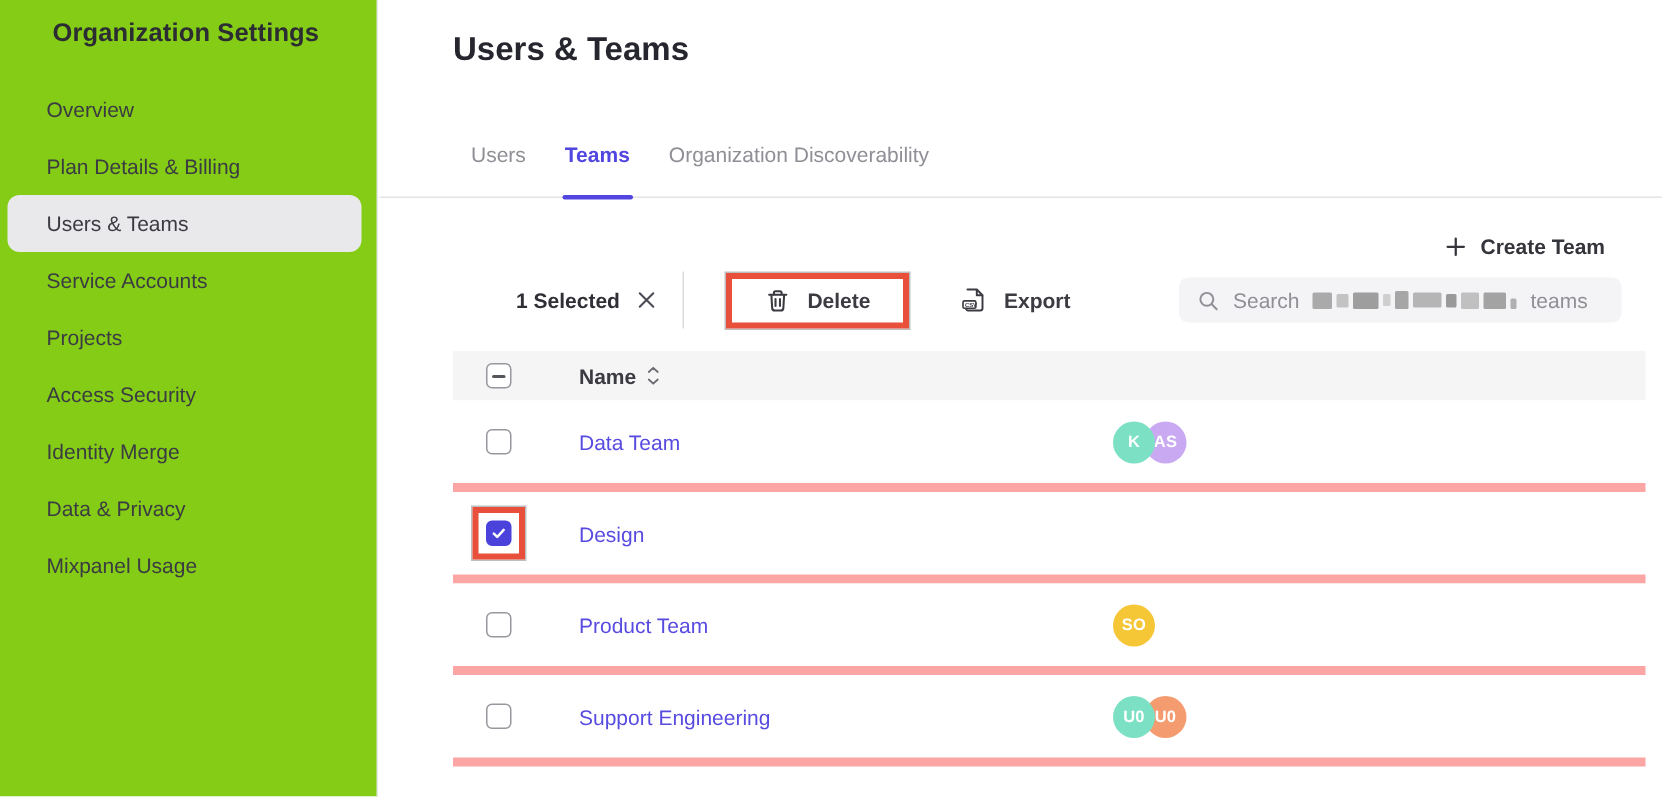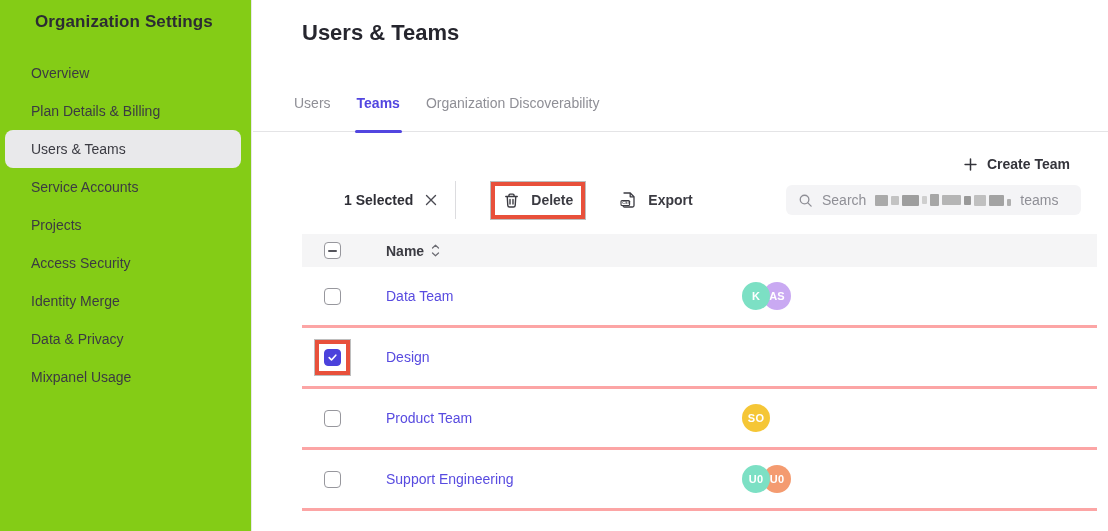--- a/index.html
+++ b/index.html
@@ -14,52 +14,52 @@
   .side-nav { margin-top:22px; }
   .side-item { height:38px; display:flex; align-items:center; padding-left:26px;
                margin:0 10px 0 5px; font-size:14px; color:#3b3b42; border-radius:8px; cursor:pointer; }
   .side-item.selected { background:#e9e9eb; }
 
   
   .main { position:absolute; left:253px; top:0; width:855px; height:531px; }
   .page-title { margin:20px 0 0 49px; font-size:22px; font-weight:bold; color:#26262e; }
 
   .tabs-bar { position:relative; margin-top:49px; height:37px; border-bottom:1px solid #e4e4e6;
-              display:flex; gap:26px; padding-left:41px; }
+              display:flex; gap:26px; padding-left:61px; }
   .tab { position:relative; font-size:14px; color:#8f8f96; cursor:pointer; padding-bottom:18px; }
   .tab.active { color:#5246e0; font-weight:bold; }
   .tab.active .tab-underline { position:absolute; left:-2px; right:-2px; bottom:-2px; height:3px;
               background:#5246e0; border-radius:2px; }
 
   .create-row { display:flex; justify-content:flex-end; padding-right:38px; margin-top:24px; }
   .create-btn { display:flex; align-items:center; gap:9px; font-size:14px; font-weight:bold;
                 color:#34343b; cursor:pointer; background:none; border:none; font-family:inherit; }
 
   .toolbar { display:flex; align-items:center; margin-top:7px; height:42px; }
   .selected-group { display:flex; align-items:center; gap:10px; margin-left:91px; }
   .selected-label { font-size:14px; font-weight:bold; color:#2f2f36; }
   .clear-btn { background:none; border:none; cursor:pointer; display:flex; align-items:center; padding:2px; }
   .toolbar-divider { width:1px; height:38px; background:#dcdcdf; margin-left:16px; }
 
   .annotation { border:4px solid #e8503b; background:#fff; box-shadow:0 0 0 1px rgba(110,110,110,.45); }
-  .delete-annotation { margin-left:35px; padding:2px 2px; }
+  .delete-annotation { margin-left:28px; padding:2px 16px; }
   .tool-btn { display:flex; align-items:center; gap:11px; font-size:14px; font-weight:bold; color:#3b3b42;
               background:none; border:none; cursor:pointer; font-family:inherit; padding:4px 6px; }
   .export-btn { margin-left:28px; }
 
   .search-box { margin-left:auto; margin-right:27px; width:295px; height:30px; background:#f4f4f6;
                 border-radius:6px; display:flex; align-items:center; padding:0 12px; gap:9px;
                 font-size:14px; color:#8f8f96; cursor:text; }
   .redacted { display:inline-flex; align-items:center; gap:3px; filter:blur(.5px); }
   .redacted i { display:inline-block; border-radius:1px; }
 
   
   .team-table { margin:13px 11px 0 49px; }
   .thead { display:flex; align-items:center; height:33px; background:#f5f5f6; }
-  .trow { display:flex; align-items:center; height:61px; background:#fff; border-bottom:3px solid #fca5a5; }
+  .trow { display:flex; align-items:center; height:61px; background:#fff; border-bottom:6px solid #fca5a5; }
   .cell-check { width:62px; padding-left:22px; display:flex; align-items:center; }
   .cell-name { width:245px; margin-left:22px; font-size:14px; }
   .team-link { color:#584be0; text-decoration:none; cursor:pointer; }
   .name-header { display:flex; align-items:center; gap:7px; font-weight:bold; color:#3b3b42; cursor:pointer; }
 
   .checkbox { width:17px; height:17px; border:1.5px solid #97979d; border-radius:4px; background:#fff;
               display:flex; align-items:center; justify-content:center; cursor:pointer; flex:0 0 auto; }
   .checkbox .dash { width:9px; height:2px; background:#55555c; border-radius:1px; }
   .checkbox.checked { background:#4b42dc; border-color:#4b42dc; }
   .checkbox-annotation { padding:5px; margin-left:-9px; display:inline-flex; }

